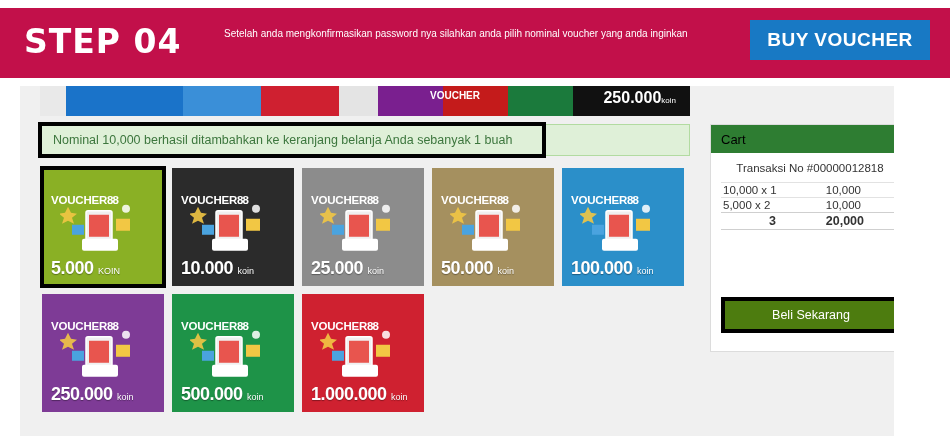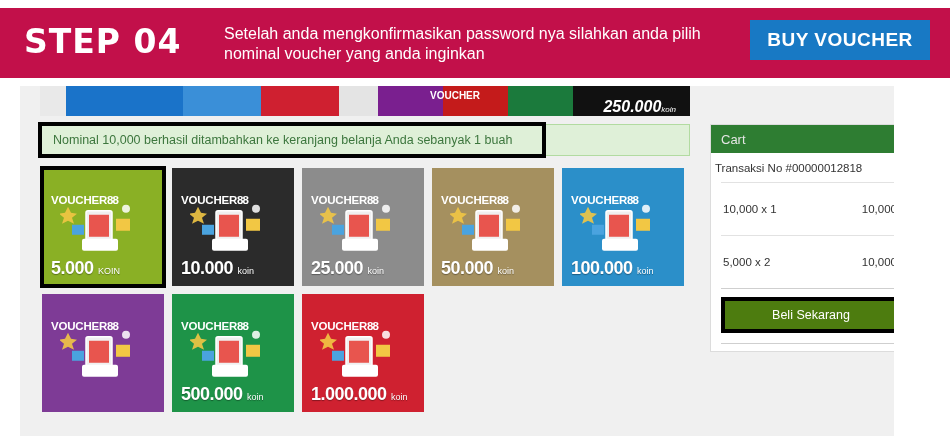--- a/index.html
+++ b/index.html
@@ -18,21 +18,21 @@
     background: #c2104a;
   }
   .step-title {
     position: absolute; left: 24px; top: 14px;
     color: #ffffff;
     font-size: 33px; font-weight: bold; letter-spacing: 1px;
     font-family: "DejaVu Sans", sans-serif;
   }
   .header-desc {
     position: absolute; left: 224px; top: 16px; width: 500px;
-    color: #ffffff; font-size: 16px; line-height: 20px;
+    color: #ffffff; font-size: 10px; line-height: 20px;
   }
   .buy-voucher-btn {
     position: absolute; right: 20px; top: 12px;
     width: 180px; height: 40px;
     background: #1879c4; color: #ffffff;
     border: none; cursor: pointer;
     font-size: 19px; font-weight: bold; letter-spacing: .5px;
     display: flex; align-items: center; justify-content: center;
     font-family: "Liberation Sans", sans-serif;
   }
@@ -52,22 +52,22 @@
   .banner-strip {
     position: absolute; left: 20px; top: 0px; width: 650px; height: 30px;
     overflow: hidden;
     background: linear-gradient(90deg,#e9e9e9 0 4%, #1a73c9 4% 22%, #3a8fd8 22% 34%, #cf2030 34% 46%, #e4e4e4 46% 52%, #7a1f8f 52% 62%, #c41b1b 62% 72%, #1b7a3c 72% 82%, #111111 82% 100%);
   }
   .banner-strip .b-txt {
     position: absolute; left: 390px; top: 4px;
     color: #ffffff; font-size: 10px; font-weight: bold;
   }
   .banner-strip .b-amount {
-    position: absolute; right: 14px; top: 12px;
-    color: #ffffff; font-size: 16px; font-weight: bold; font-style: italic;
+    position: absolute; right: 14px; top: 3px;
+    color: #ffffff; font-size: 16px; font-weight: bold;
   }
   .banner-strip .b-amount small { font-size: 8px; font-weight: normal; }
 
   
   .alert-wrap {
     position: absolute; left: 20px; top: 38px; width: 650px; height: 32px;
     background: #dff0d8; border: 1px solid #b2dba1;
   }
   .alert-text {
     position: absolute; left: 12px; top: 8px;
@@ -114,34 +114,34 @@
     width: 86px; height: 62px;
   }
 
   
   .cart {
     position: absolute; left: 690px; top: 38px; width: 200px; height: 228px;
     background: #ffffff;
     border: 1px solid #dcdcdc;
   }
   .cart-header {
-    height: 28px; background: #2e7d32; color: #e5e5e5;
+    height: 28px; background: #2e7d32; color: #000000;
     font-size: 13px; display: flex; align-items: center; padding-left: 10px;
   }
   .cart-trx {
-    font-size: 11.5px; color: #333333;
-    padding: 9px 4px 8px;
+    text-align: center; font-size: 11.5px; color: #333333;
+    padding: 9px 12px 8px;
   }
   .cart-table { width: 178px; margin: 0 auto; border-collapse: collapse; }
   .cart-table td {
     font-size: 11.5px; color: #333333;
     border-top: 1px solid #e2e2e2;
-    padding: 20px 2px;
-  }
-  .cart-table td.right { text-align: right; }
+    padding: 1px 2px;
+  }
+  .cart-table td.right { text-align: left; }
   .cart-table tr.total td {
     font-weight: bold; border-top: 1px solid #cfcfcf;
     border-bottom: 1px solid #cfcfcf; font-size: 12.5px;
   }
   .cart-table tr.total td.mid { text-align: center; }
   .buy-now-wrap {
     position: absolute; left: 10px; top: 172px; width: 180px; height: 36px;
     border: 4px solid #000000;
   }
   .buy-now-btn {
@@ -253,20 +253,21 @@
           <div class="logo"><span>VOUCHER</span><span class="num">88</span></div>
           <svg class="art" viewBox="0 0 86 62">
             <rect x="26" y="16" width="26" height="34" rx="2" fill="#f0f0f0" stroke="#ffffff" stroke-width="1.5"></rect>
             <rect x="29" y="20" width="20" height="22" fill="#e8554e"></rect>
             <rect x="22" y="44" width="36" height="12" rx="2" fill="#ffffff"></rect>
             <rect x="56" y="24" width="14" height="12" fill="#f2c744"></rect>
             <rect x="12" y="30" width="12" height="10" fill="#4aa3df"></rect>
             <circle cx="66" cy="14" r="4" fill="#ffffff" opacity=".85"></circle>
             <path d="M8 12 l3 6 l6 1 l-5 4 l2 6 l-6-3 l-6 3 l2-6 l-5-4 l6-1 z" fill="#f2c744" opacity=".9"></path>
           </svg>
+          <div class="amt"><span>250.000</span> <small>koin</small></div>
         </div>
 
         <div class="card" style="background:#1e9348">
           <div class="logo"><span>VOUCHER</span><span class="num">88</span></div>
           <svg class="art" viewBox="0 0 86 62">
             <rect x="26" y="16" width="26" height="34" rx="2" fill="#f0f0f0" stroke="#ffffff" stroke-width="1.5"></rect>
             <rect x="29" y="20" width="20" height="22" fill="#e8554e"></rect>
             <rect x="22" y="44" width="36" height="12" rx="2" fill="#ffffff"></rect>
             <rect x="56" y="24" width="14" height="12" fill="#f2c744"></rect>
             <rect x="12" y="30" width="12" height="10" fill="#4aa3df"></rect>

